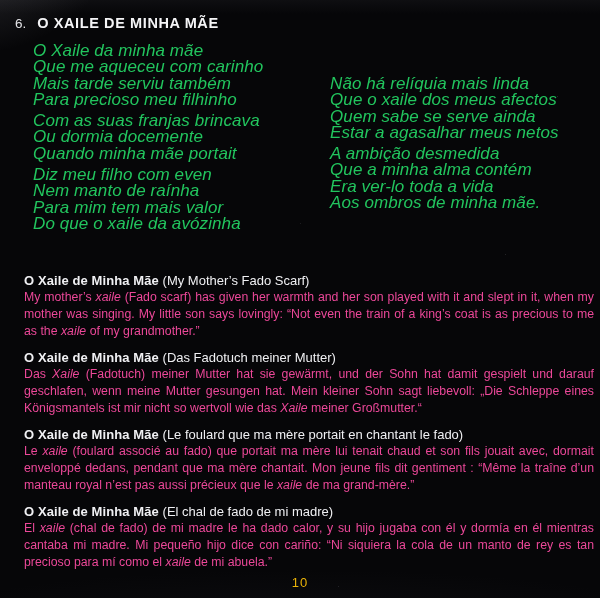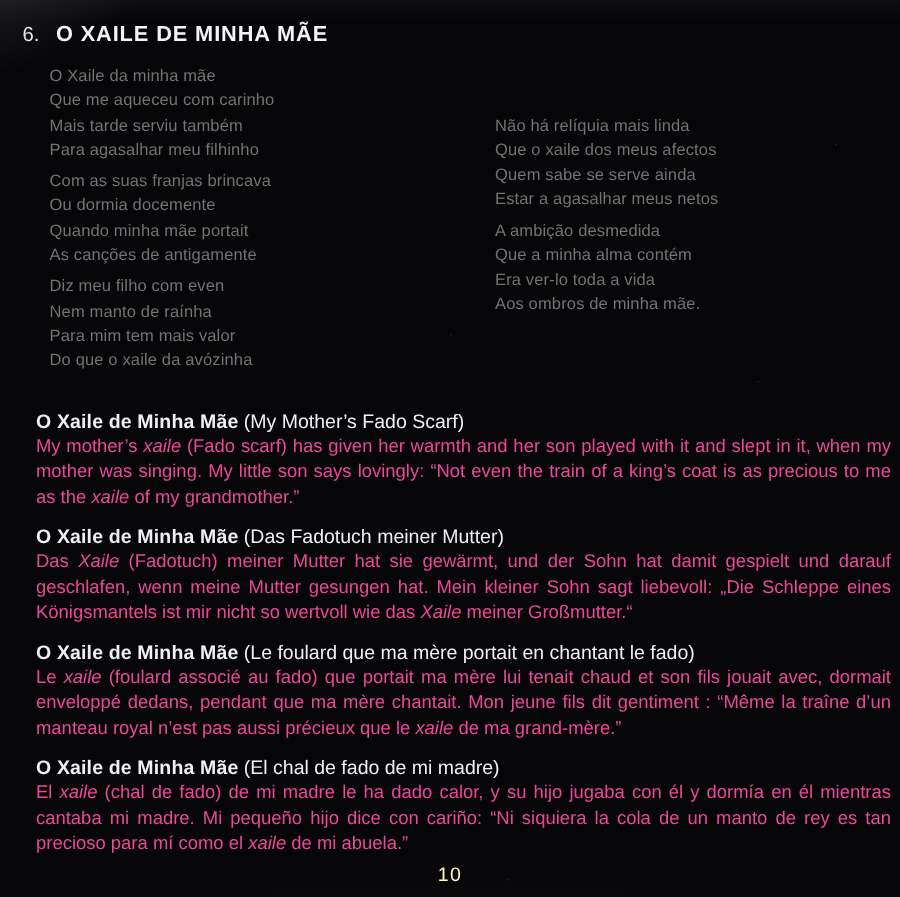--- a/index.html
+++ b/index.html
@@ -60,24 +60,25 @@
   .track-title {
     margin: 0;
     font-size: 14.5px;
     font-weight: bold;
     letter-spacing: 0.6px;
     color: #f4f4f6;
   }
 
   .lyrics-col {
     position: absolute;
-    font-size: 11px;
+    font-size: 17px;
     line-height: 16.3px;
-    color: #737373;
+    color: #22c55e;
     letter-spacing: 0.1px;
+    font-style: italic;
   }
   .lyrics-left  { left: 33px;  top: 43px;  width: 265px; }
   .lyrics-right { left: 330px; top: 76px;  width: 250px; }
   .stanza + .stanza { margin-top: 5px; }
 
   .translations {
     position: absolute;
     left: 24px;
     top: 272px;
     width: 570px;
@@ -99,46 +100,45 @@
   .t-body i, .t-heading i { font-style: italic; }
 
   .page-num {
     position: absolute;
     top: 575px;
     left: 0;
     width: 100%;
     text-align: center;
     font-size: 13px;
     letter-spacing: 1px;
-    color: #fef9c3;
+    color: #eab308;
   }
 </style>
 </head>
 <body>
 
 <div class="page">
   <div class="noise"></div>
 
   <header class="title-row">
     <span class="track-num">6.</span>
     <h1 class="track-title">O XAILE DE MINHA MÃE</h1>
   </header>
 
   <section class="lyrics-col lyrics-left">
       <div class="stanza">
         <div class="lyric-line">O Xaile da minha mãe</div>
         <div class="lyric-line">Que me aqueceu com carinho</div>
         <div class="lyric-line">Mais tarde serviu também</div>
-        <div class="lyric-line">Para agasalhar meu filhinho</div>
+        <div class="lyric-line">Para precioso meu filhinho</div>
       </div>
       <div class="stanza">
         <div class="lyric-line">Com as suas franjas brincava</div>
         <div class="lyric-line">Ou dormia docemente</div>
         <div class="lyric-line">Quando minha mãe portait</div>
-        <div class="lyric-line">As canções de antigamente</div>
       </div>
       <div class="stanza">
         <div class="lyric-line">Diz meu filho com even</div>
         <div class="lyric-line">Nem manto de raínha</div>
         <div class="lyric-line">Para mim tem mais valor</div>
         <div class="lyric-line">Do que o xaile da avózinha</div>
       </div>
     </section>
 
   <section class="lyrics-col lyrics-right">

